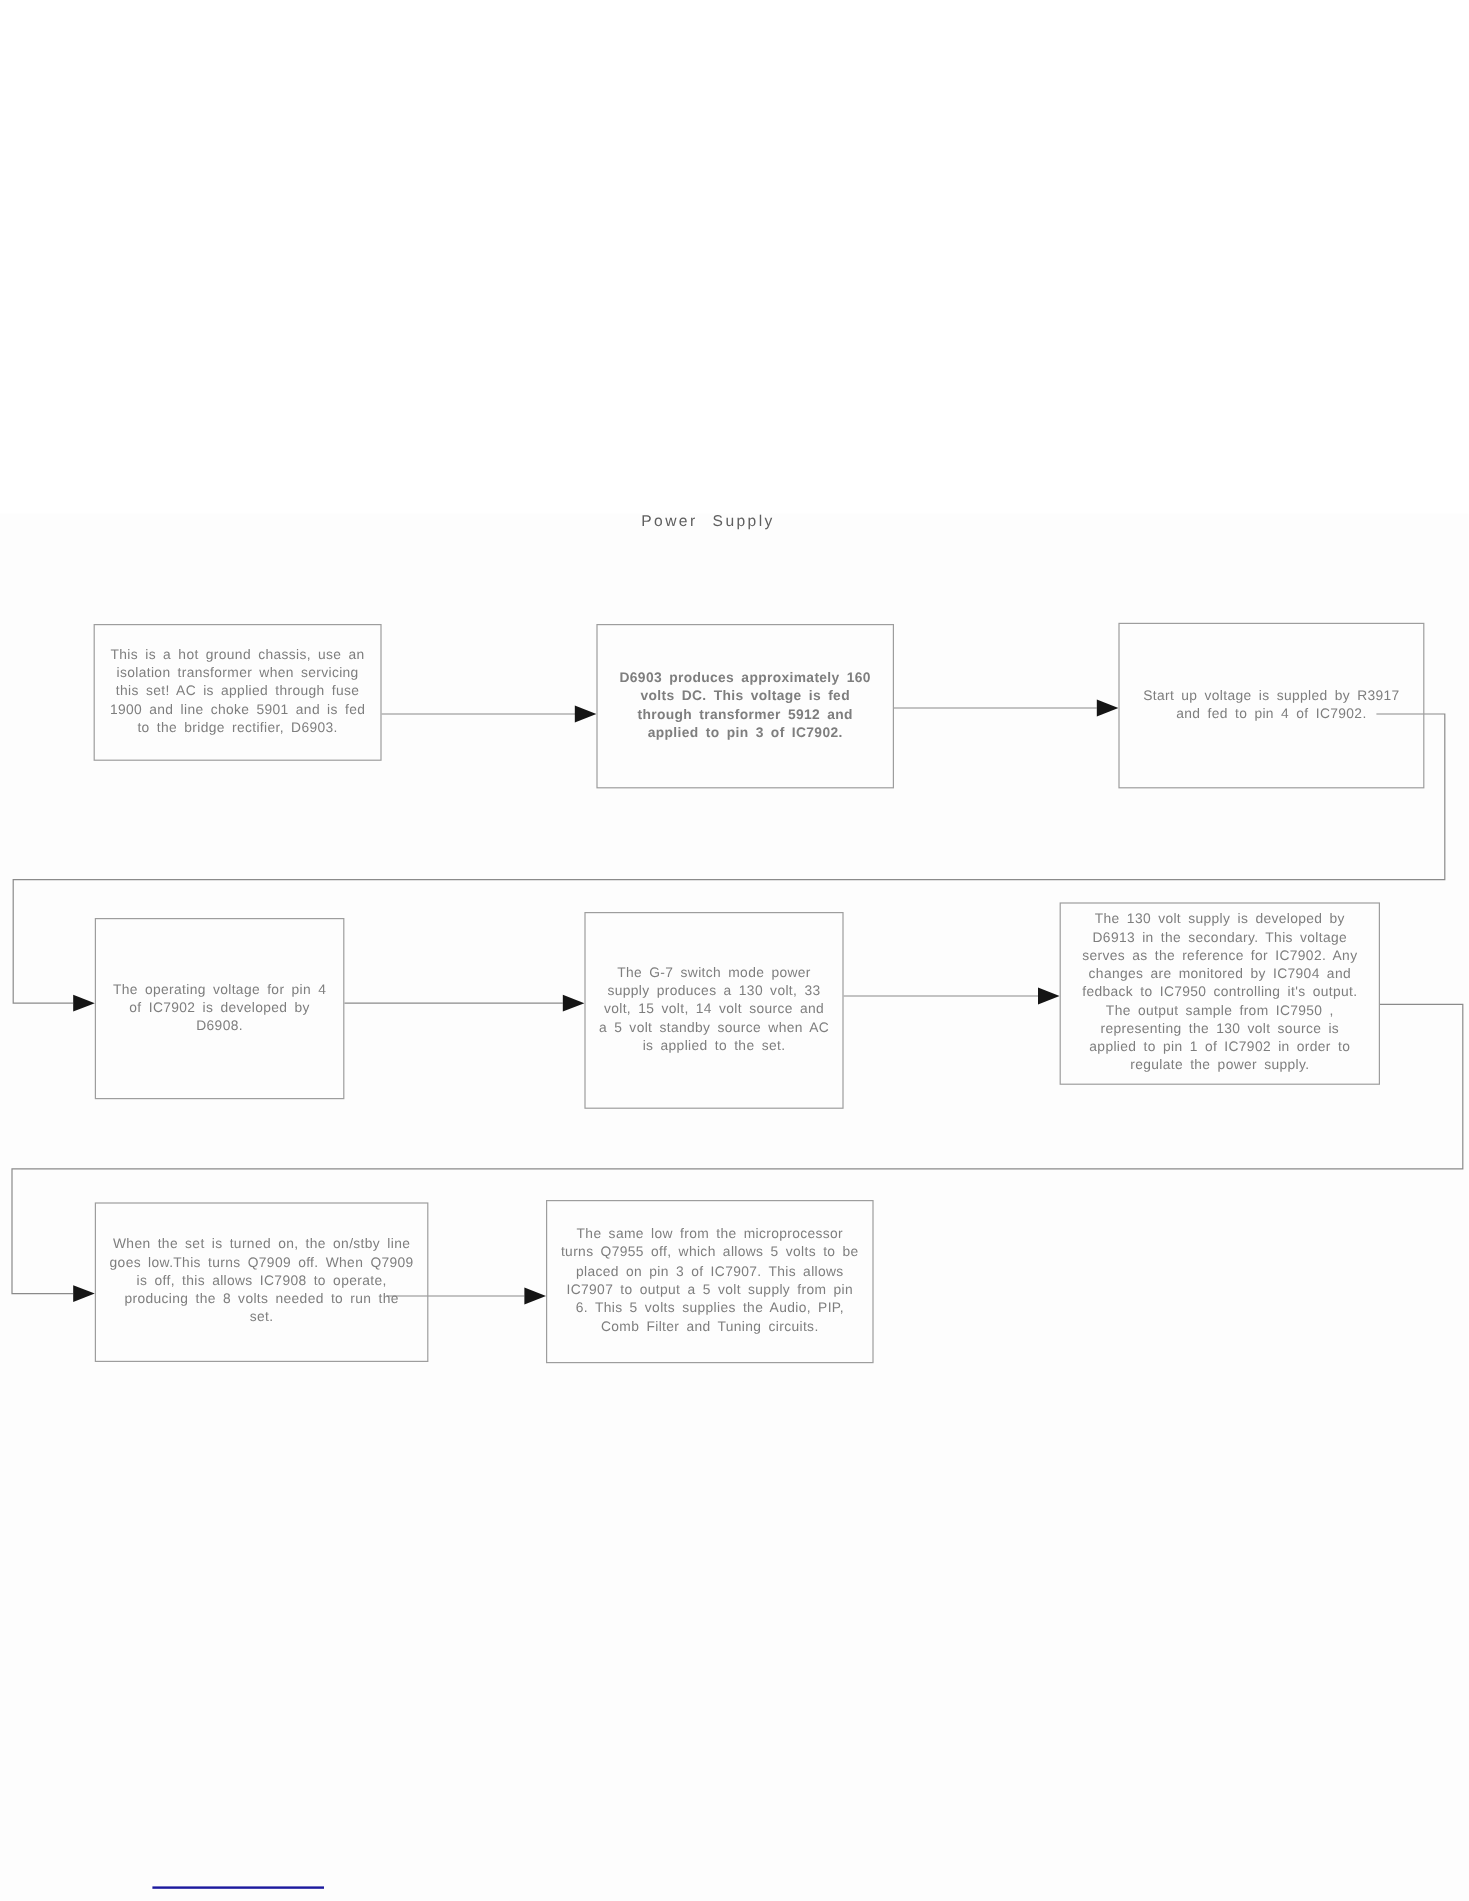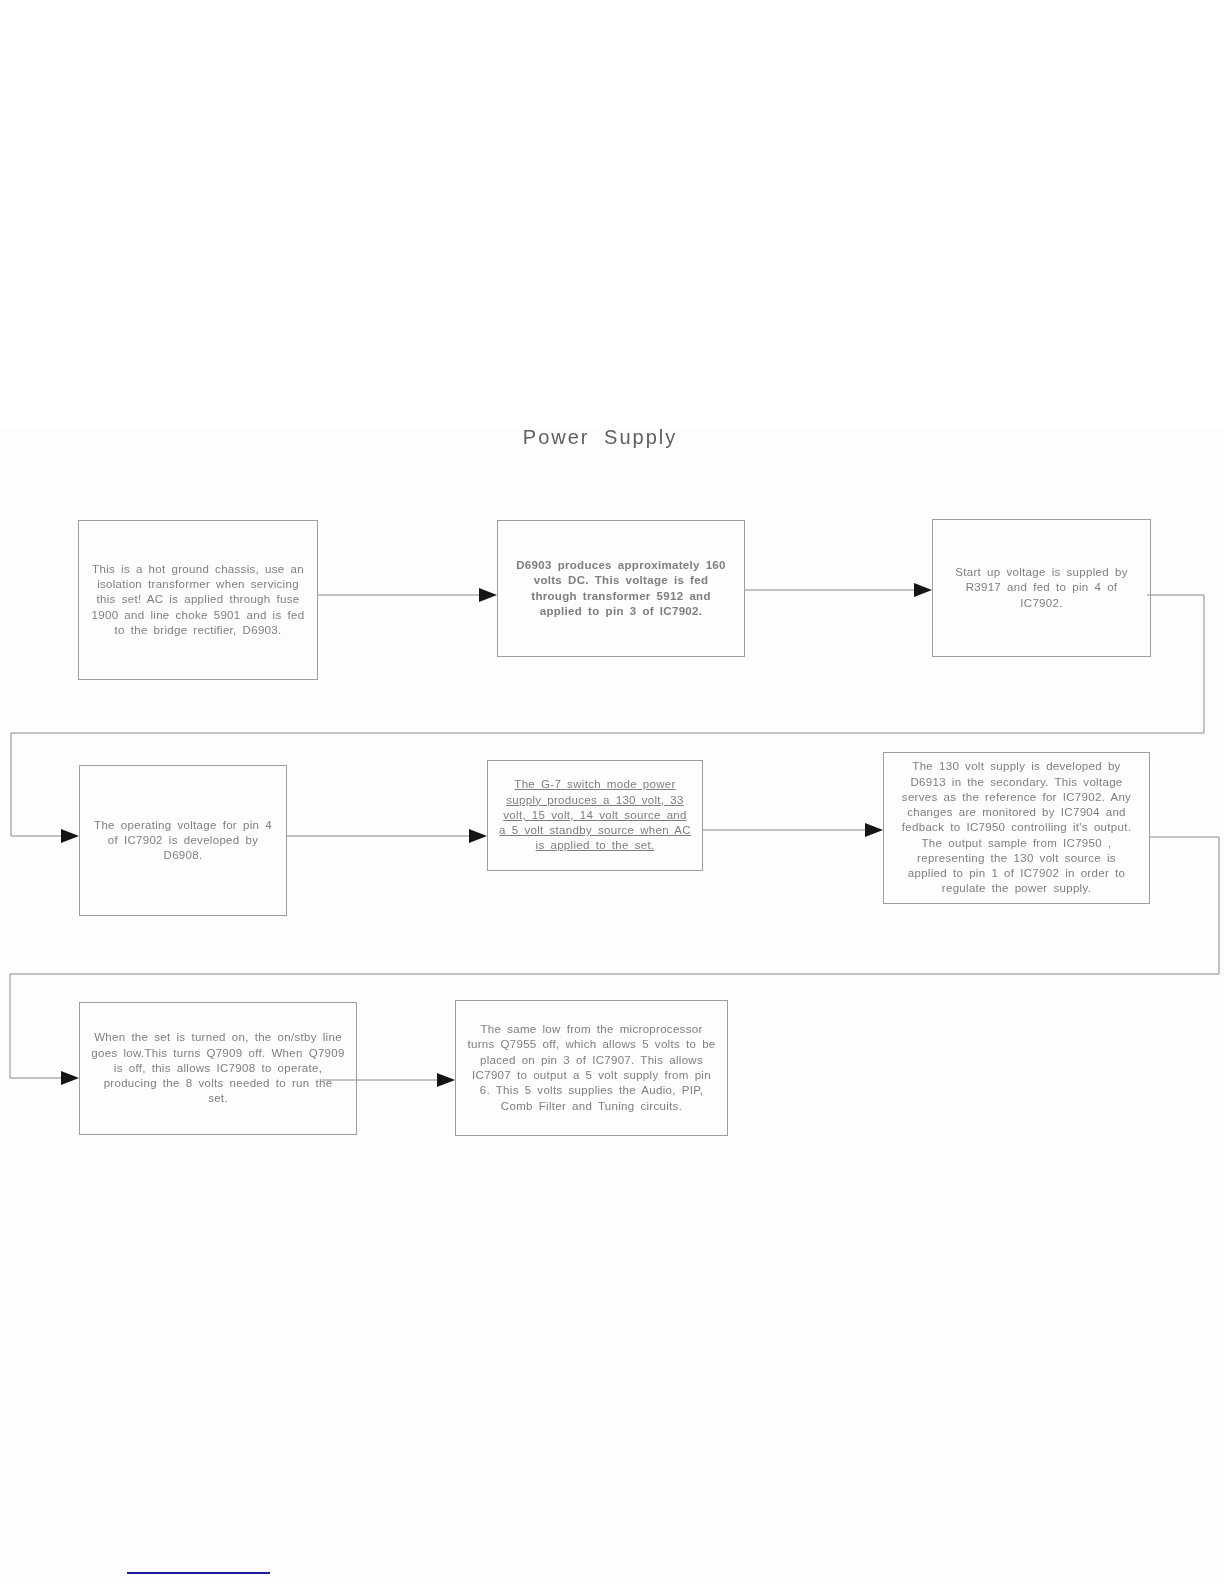--- a/index.html
+++ b/index.html
@@ -20,47 +20,46 @@
     position: absolute;
     left: 0; top: 428px; right: 0; bottom: 0;
     background: #fdfdfd;
   }
   .title {
     position: absolute;
     left: 0;
     top: 426px;
     width: 1180px;
     text-align: center;
-    font-size: 20px;
+    font-size: 13px;
     color: #5f5f5f;
     letter-spacing: 2px;
     word-spacing: 7px;
-    padding-left: 10px;
   }
   .fbox {
     position: absolute;
     border: 1px solid #9d9d9d;
     box-sizing: border-box;
     display: flex;
     align-items: center;
     justify-content: center;
     text-align: center;
     color: #7e7e7e;
     font-size: 11.5px;
     line-height: 1.33;
     letter-spacing: 0.3px;
     word-spacing: 2.5px;
     padding: 8px 11px;
     background: transparent;
   }
-  .b1 { left: 78px;  top: 520px; width: 240px; height: 160px; }
+  .b1 { left: 78px;  top: 520px; width: 240px; height: 114px; }
   .b2 { left: 497px; top: 520px; width: 248px; height: 137px; font-weight: bold; }
-  .b3 { left: 932px; top: 519px; width: 219px; height: 138px; }
+  .b3 { left: 932px; top: 519px; width: 255px; height: 138px; }
   .b4 { left: 79px;  top: 765px; width: 208px; height: 151px; }
-  .b5 { left: 487px; top: 760px; width: 216px; height: 111px; text-decoration: underline; }
+  .b5 { left: 487px; top: 760px; width: 216px; height: 164px; }
   .b6 { left: 883px; top: 752px; width: 267px; height: 152px; }
   .b7 { left: 79px;  top: 1002px; width: 278px; height: 133px; }
   .b8 { left: 455px; top: 1000px; width: 273px; height: 136px; }
   #connector-layer {
     position: absolute;
     left: 0; top: 0;
   }
   .link-underline {
     position: absolute;
     left: 127px;

